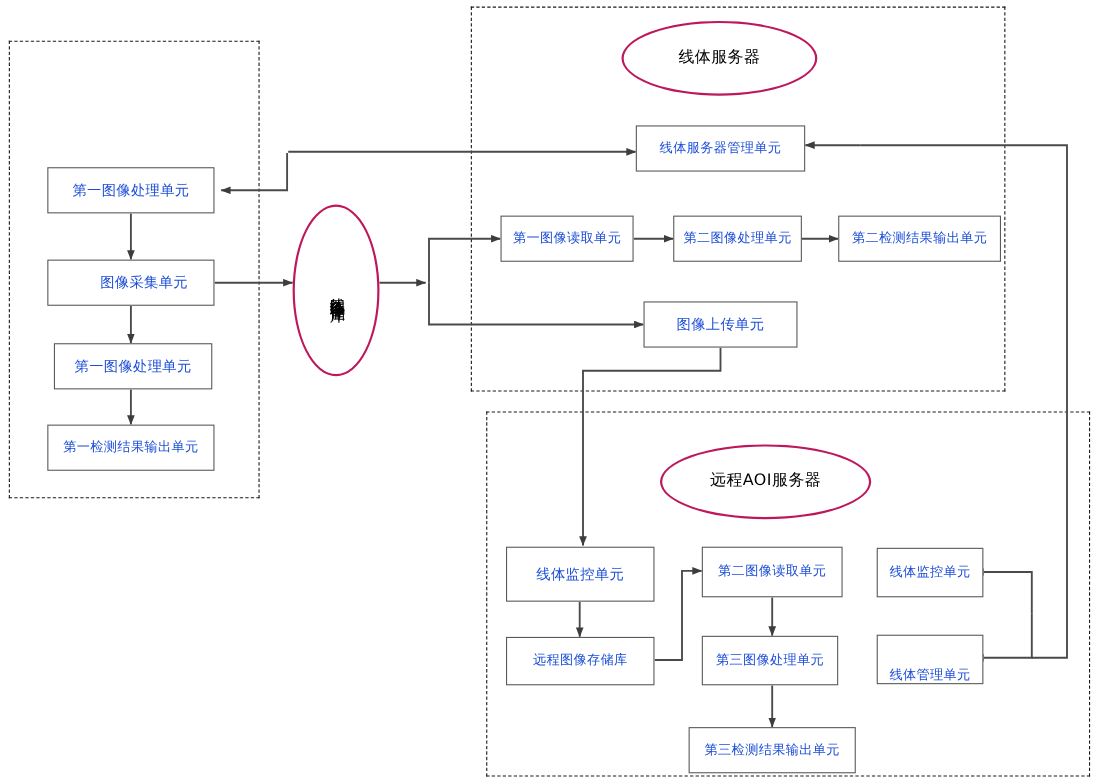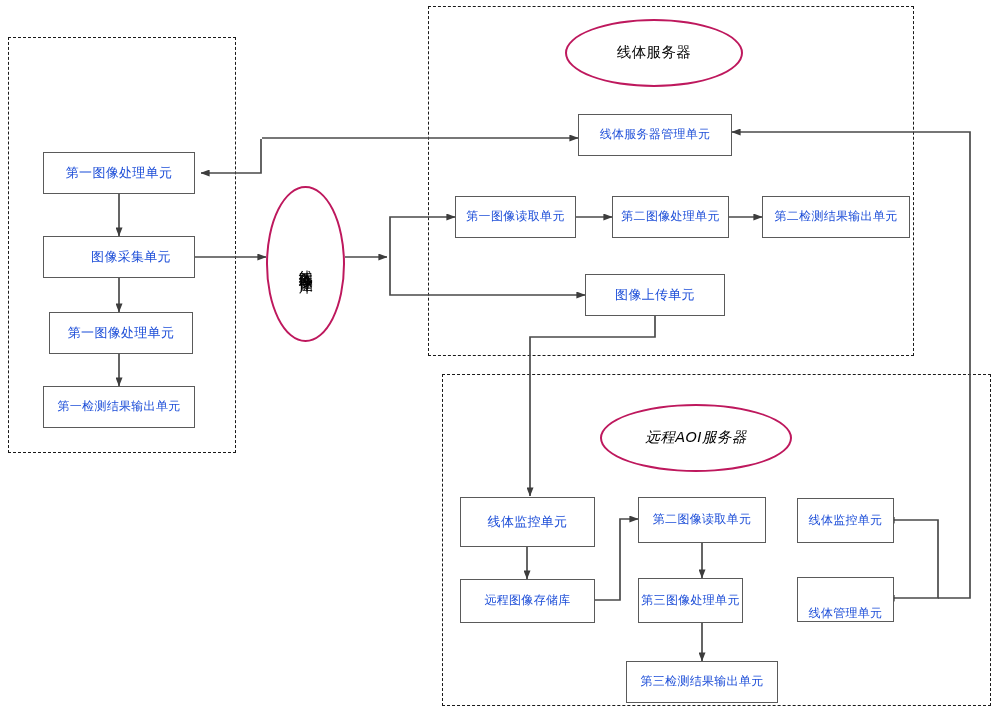--- a/index.html
+++ b/index.html
@@ -132,21 +132,21 @@
       <path d="M938,558 L938,520 L886,520" marker-end="url(#ar)"></path>
       <path d="M938,558 L938,598 L886,598" marker-end="url(#ar)"></path>
     </g>
   </svg>
 
 
   <div class="ellipse" style="left:565px; top:19px; width:178px; height:68px;">
     <span>线体服务器</span>
   </div>
 
-  <div class="ellipse" style="left:600px; top:404px; width:192px; height:68px;font-style:italic;">
+  <div class="ellipse" style="left:600px; top:404px; width:192px; height:68px;">
     <span>远程AOI服务器</span>
   </div>
 
   <div class="ellipse vert" style="left:266px; top:186px; width:79px; height:156px;">
     <span>线体图像存储库</span>
   </div>
 
   <div class="box" style="left:43px; top:152px; width:152px; height:42px;">
     <span>第一图像处理单元</span>
   </div>
@@ -188,21 +188,21 @@
   </div>
 
   <div class="box" style="left:460px; top:579px; width:135px; height:44px;">
     <span class="sm">远程图像存储库</span>
   </div>
 
   <div class="box" style="left:638px; top:497px; width:128px; height:46px;">
     <span class="sm">第二图像读取单元</span>
   </div>
 
-  <div class="box" style="left:638px; top:578px; width:105px; height:45px;">
+  <div class="box" style="left:638px; top:578px; width:124px; height:45px;">
     <span class="sm">第三图像处理单元</span>
   </div>
 
   <div class="box" style="left:626px; top:661px; width:152px; height:42px;">
     <span class="sm">第三检测结果输出单元</span>
   </div>
 
   <div class="box" style="left:797px; top:498px; width:97px; height:45px;">
     <span class="sm">线体监控单元</span>
   </div>

